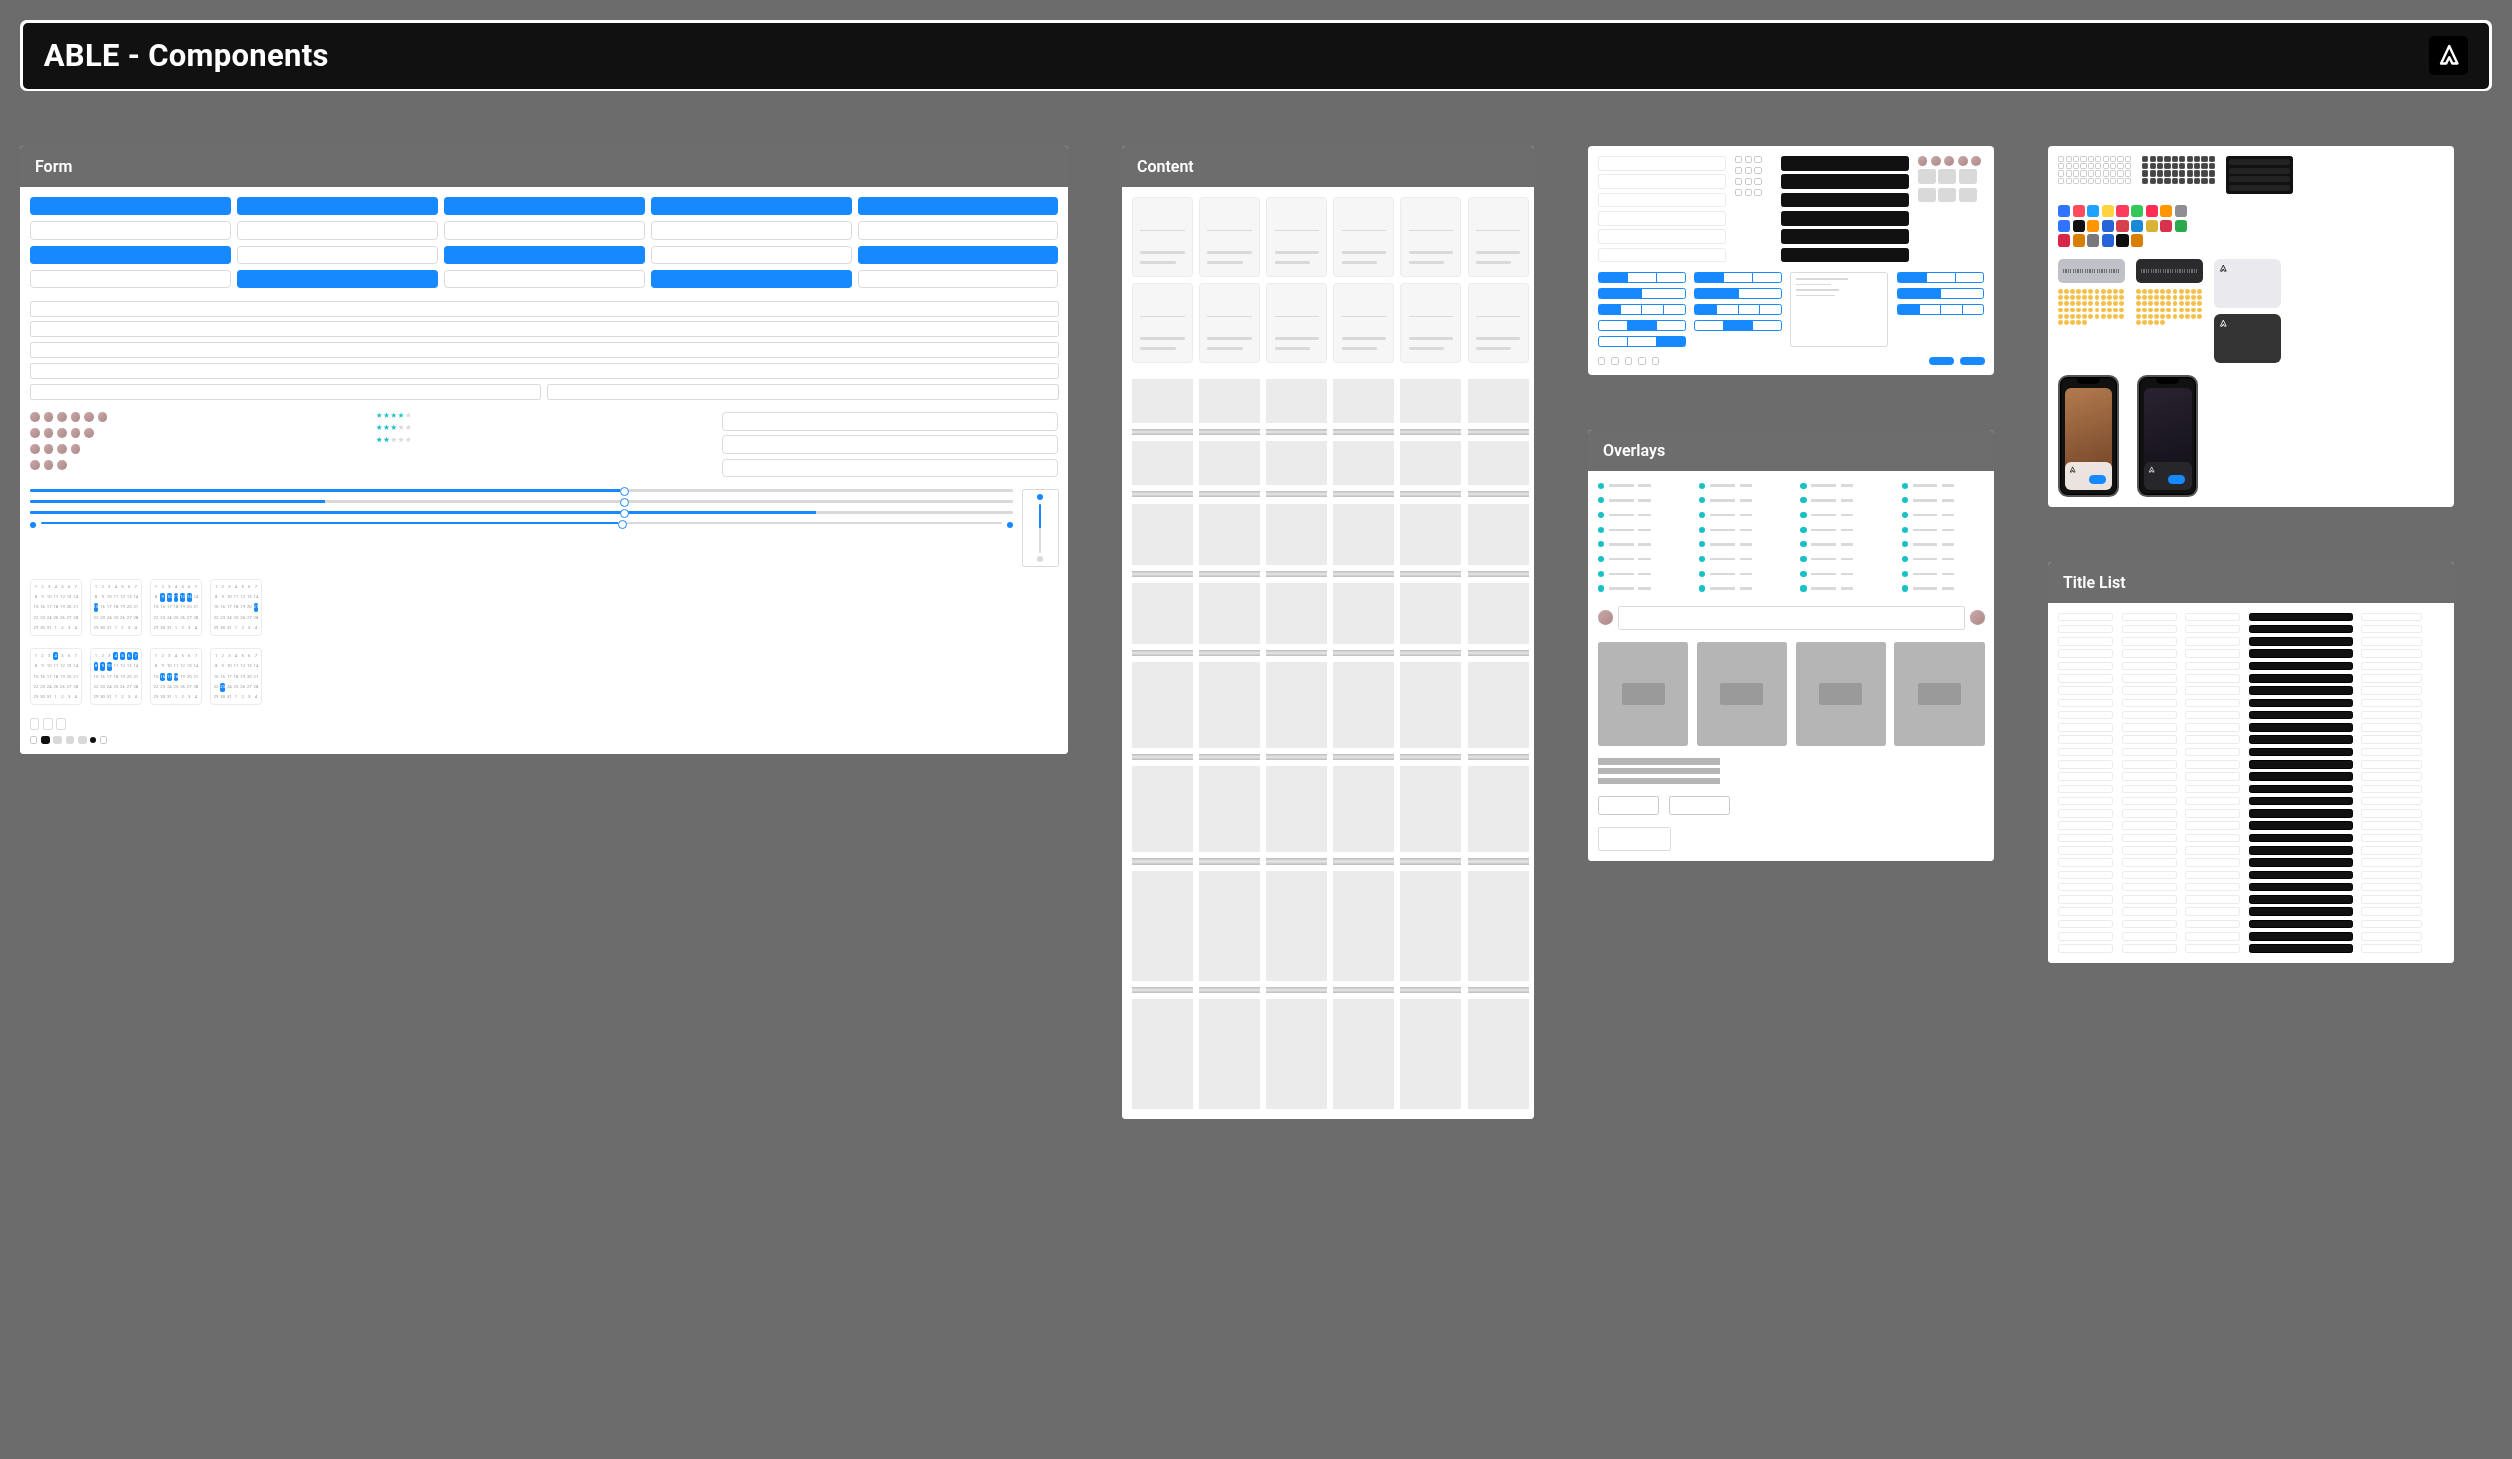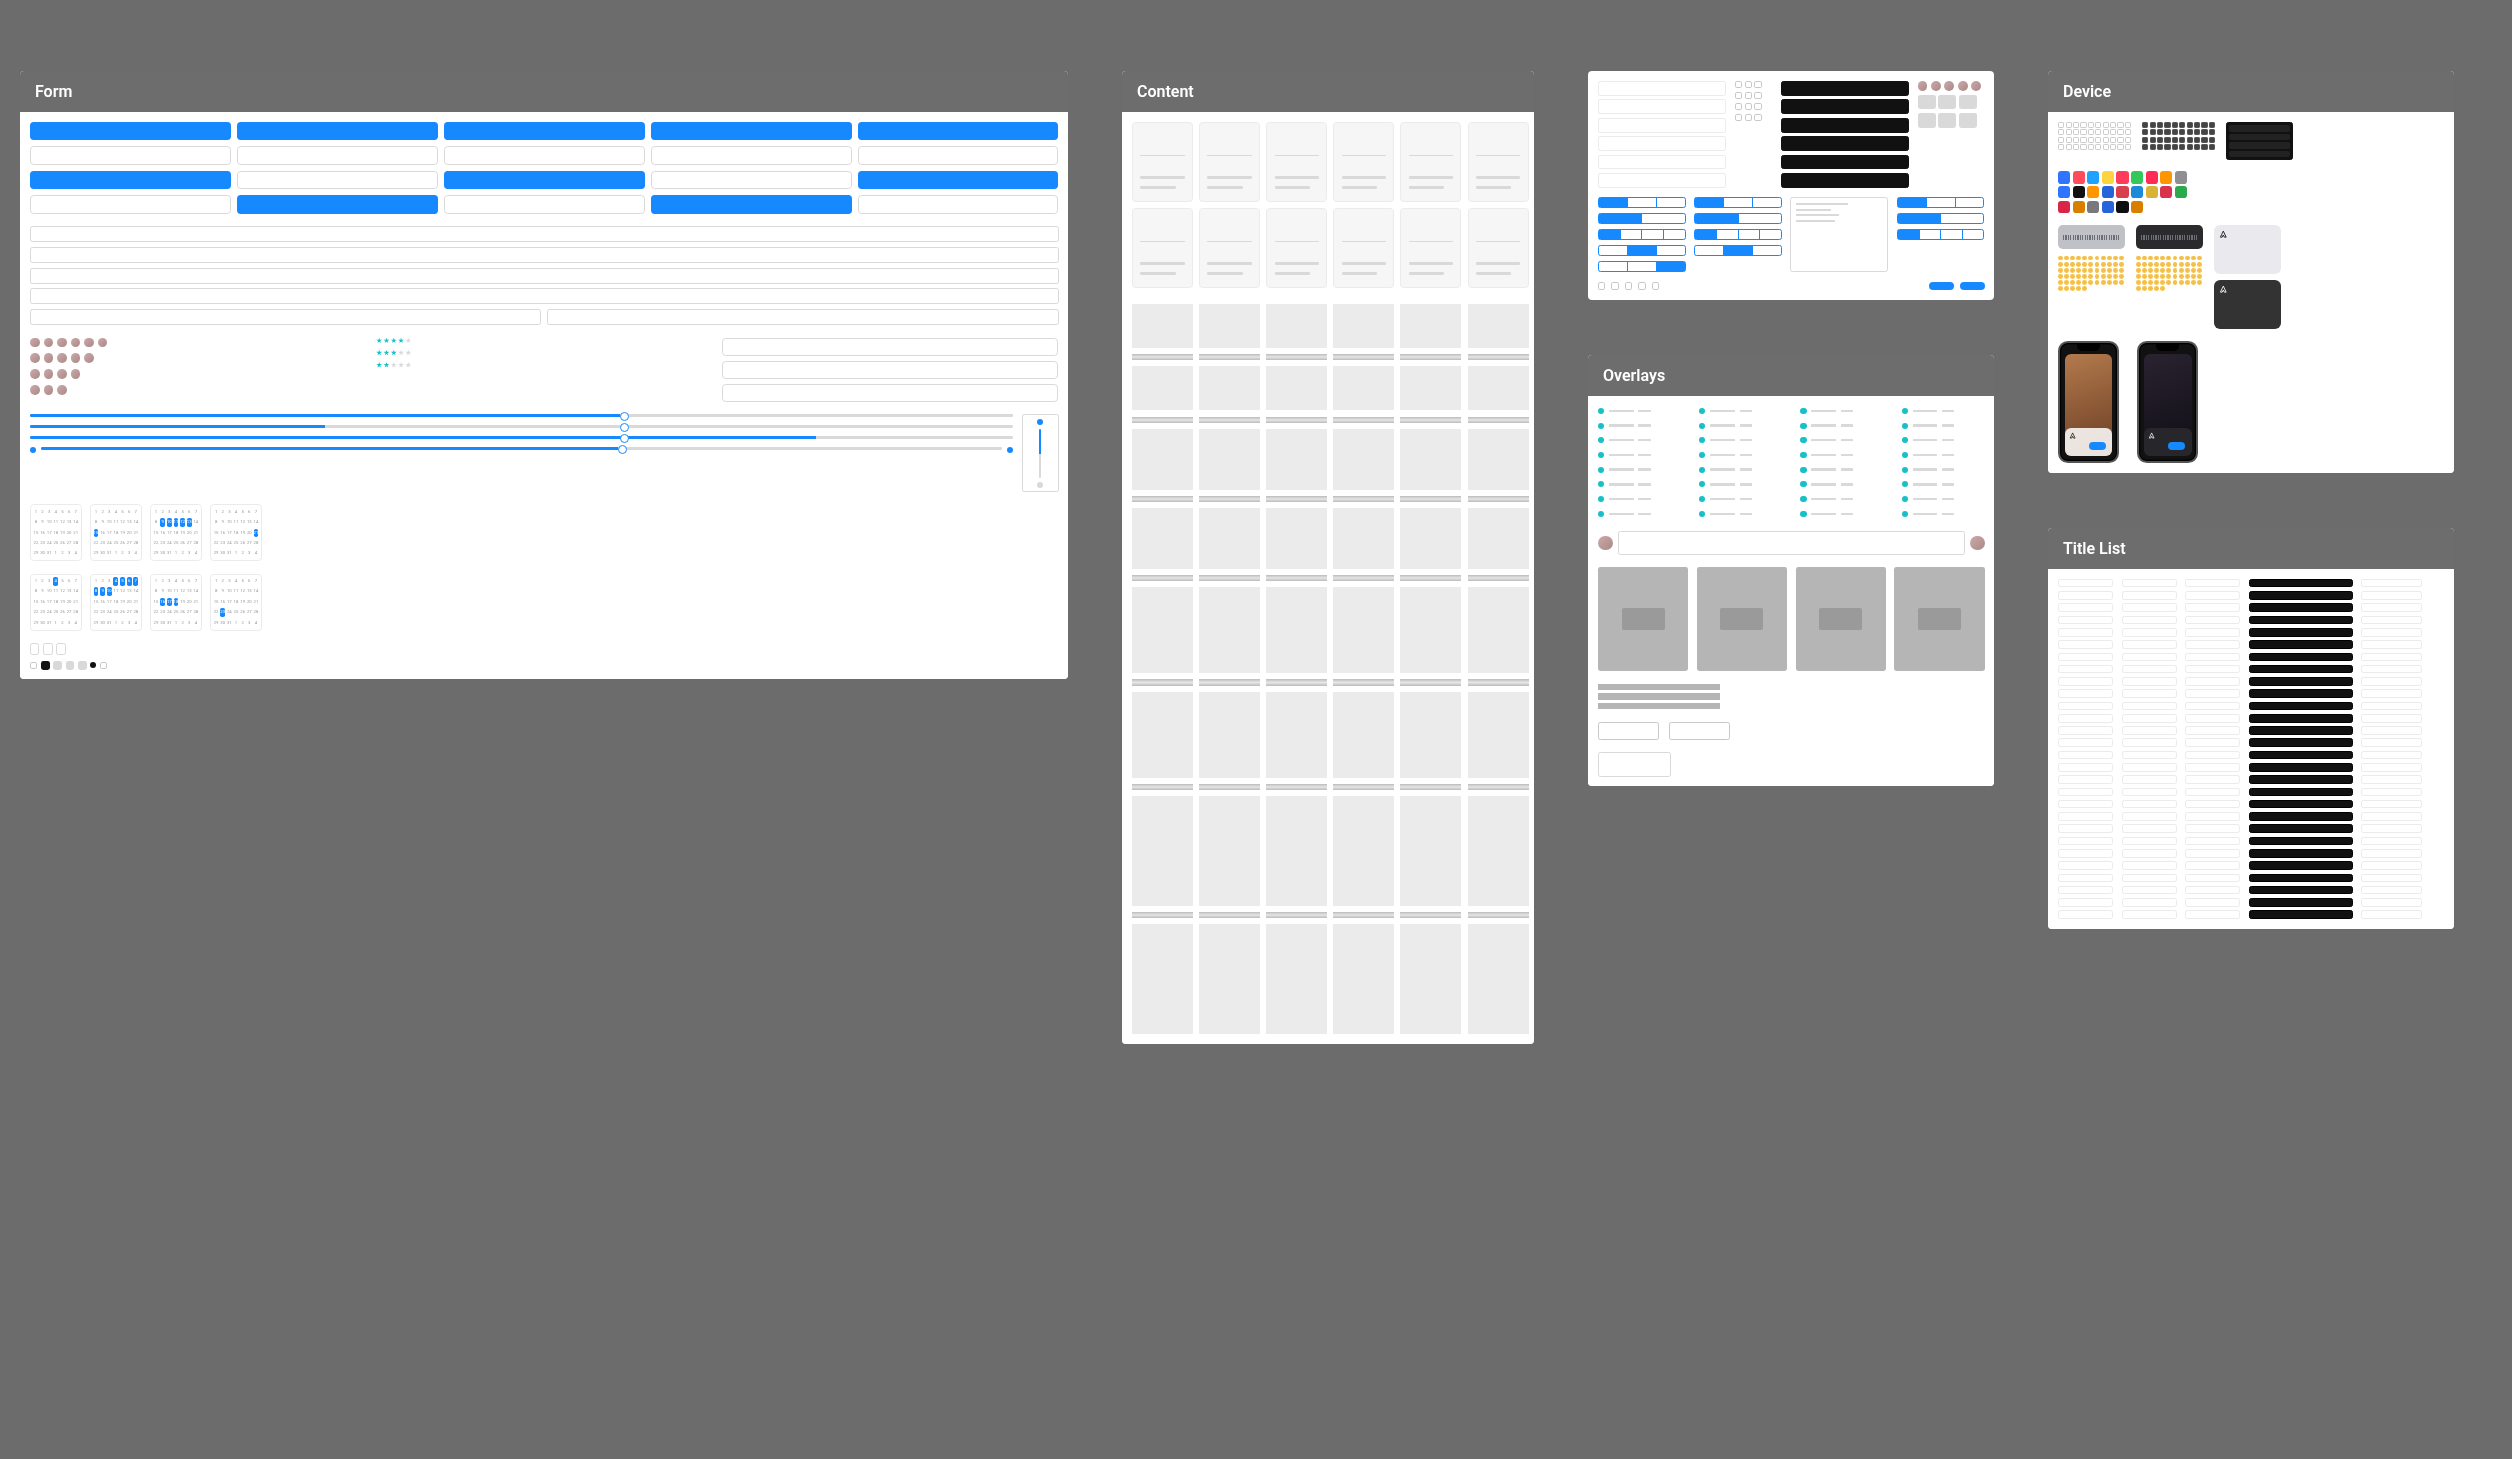--- a/index.html
+++ b/index.html
@@ -147,20 +147,30 @@
   .ilGrid{display:grid;grid-template-columns:55px 55px 55px 104px 61px;gap:8.6px}
   .il{display:flex;flex-direction:column;gap:3.7px}
   .ilr{height:8.6px;border:0.6px solid var(--g1);border-radius:2.4px;background:#fff}
   .ilr.dk{background:var(--black);border-color:#000}
 </style>
 </head>
 <body>
 
 <div class="app">
 
+  <div class="header">
+    <div class="headerInner">
+      <div class="title">ABLE - Components</div>
+      <div class="logoBox">
+        <svg width="24.5" height="24.5" viewBox="0 0 24 24" fill="none" stroke="#fff" stroke-width="2.4" stroke-linejoin="round" stroke-linecap="round">
+          <path d="M12 3 L20 20 H15 L12 14 L9 20 H4 Z"></path>
+        </svg>
+      </div>
+    </div>
+  </div>
 
   <div class="grid">
 
     <div class="panel">
       <div class="panelH">Form</div>
       <div class="panelB col" style="gap:12.2px">
         <div class="btnGrid">
           <div class="blueBtn"></div>
           <div class="blueBtn"></div>
           <div class="blueBtn"></div>
@@ -1949,21 +1959,20 @@
           </div>
           <div class="card" style="width:73px;height:24.5px"></div>
         </div>
       </div>
 
     </div>
 
     <div class="rightCol">
 
       <div class="panel">
-        <div class="panelH">Device</div>
         <div class="panelB col" style="gap:12.2px">
           <div class="row" style="gap:11px;align-items:flex-start">
             <div class="kbd" id="kbdL">
                 <div class="k"></div>
                 <div class="k"></div>
                 <div class="k"></div>
                 <div class="k"></div>
                 <div class="k"></div>
                 <div class="k"></div>
                 <div class="k"></div>

